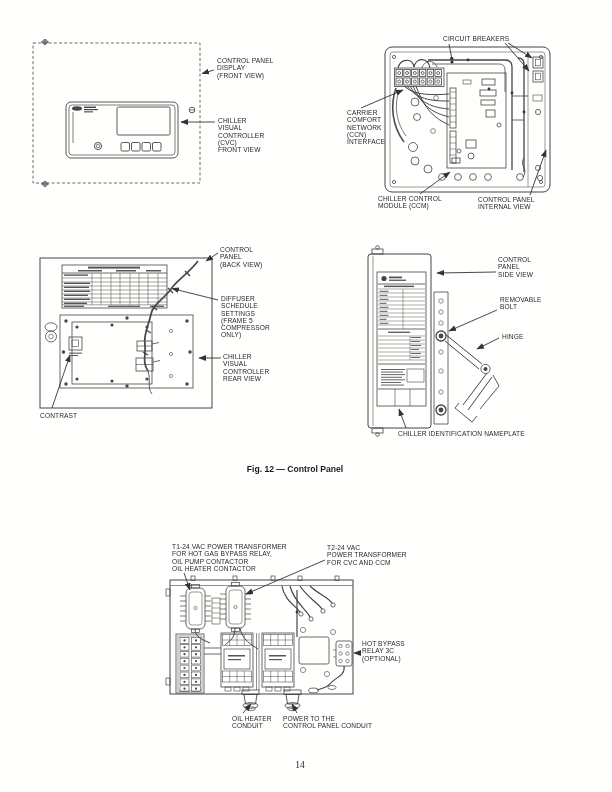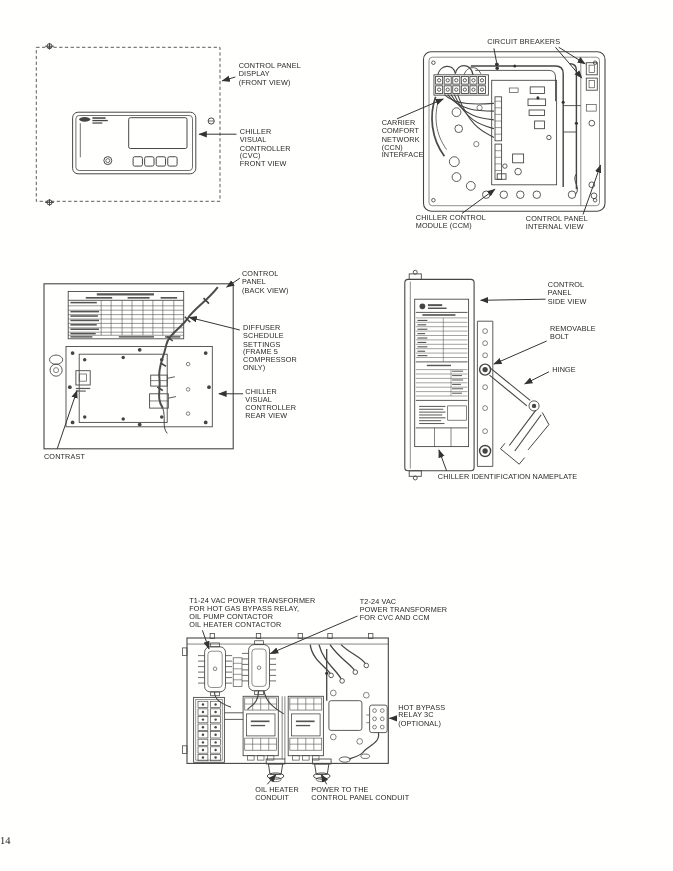--- a/index.html
+++ b/index.html
@@ -4,21 +4,21 @@
 <style>
   html,body{margin:0;padding:0;background:#e8e8e8;}
   #page{position:relative;width:612px;height:792px;background:#fffffe;margin:0 auto;overflow:hidden;
         font-family:"Liberation Sans",sans-serif;}
   #art{position:absolute;left:0;top:0;}
   .lbl{position:absolute;font-size:6.6px;line-height:7.3px;color:#262626;white-space:pre-line;
        letter-spacing:.12px;font-family:"Liberation Sans",sans-serif;}
   .cap{position:absolute;font-size:8.6px;font-weight:bold;color:#1a1a1a;text-align:center;
        font-family:"Liberation Sans",sans-serif;}
   .pagenum{position:absolute;font-family:"Liberation Serif",serif;font-size:9.5px;color:#222;
-       text-align:left;}
+       text-align:center;}
 </style>
 </head>
 <body>
 
 <div id="page">
 
 <svg id="art" width="612" height="792" viewBox="0 0 612 792">
 <defs>
   <marker id="arw" markerWidth="8" markerHeight="7" refX="7" refY="3.5" orient="auto" markerUnits="userSpaceOnUse">
     <path d="M0,0.6 L7.6,3.5 L0,6.4 Z" fill="#333"></path>
@@ -634,20 +634,21 @@
 REAR VIEW</div>
 <div class="lbl" style="left:40px;top:412px">CONTRAST</div>
 <div class="lbl" style="left:498px;top:256px">CONTROL
 PANEL
 SIDE VIEW</div>
 <div class="lbl" style="left:500px;top:296px">REMOVABLE
 BOLT</div>
 <div class="lbl" style="left:502px;top:333px">HINGE</div>
 <div class="lbl" style="left:398px;top:430px">CHILLER IDENTIFICATION NAMEPLATE</div>
 
+<div class="cap" style="left:160px;top:464px;width:270px">Fig. 12 — Control Panel</div>
 
 <div class="lbl" style="left:172px;top:543px">T1-24 VAC POWER TRANSFORMER
 FOR HOT GAS BYPASS RELAY,
 OIL PUMP CONTACTOR
 OIL HEATER CONTACTOR</div>
 <div class="lbl" style="left:327px;top:544px">T2-24 VAC
 POWER TRANSFORMER
 FOR CVC AND CCM</div>
 <div class="lbl" style="left:362px;top:640px">HOT BYPASS
 RELAY 3C

